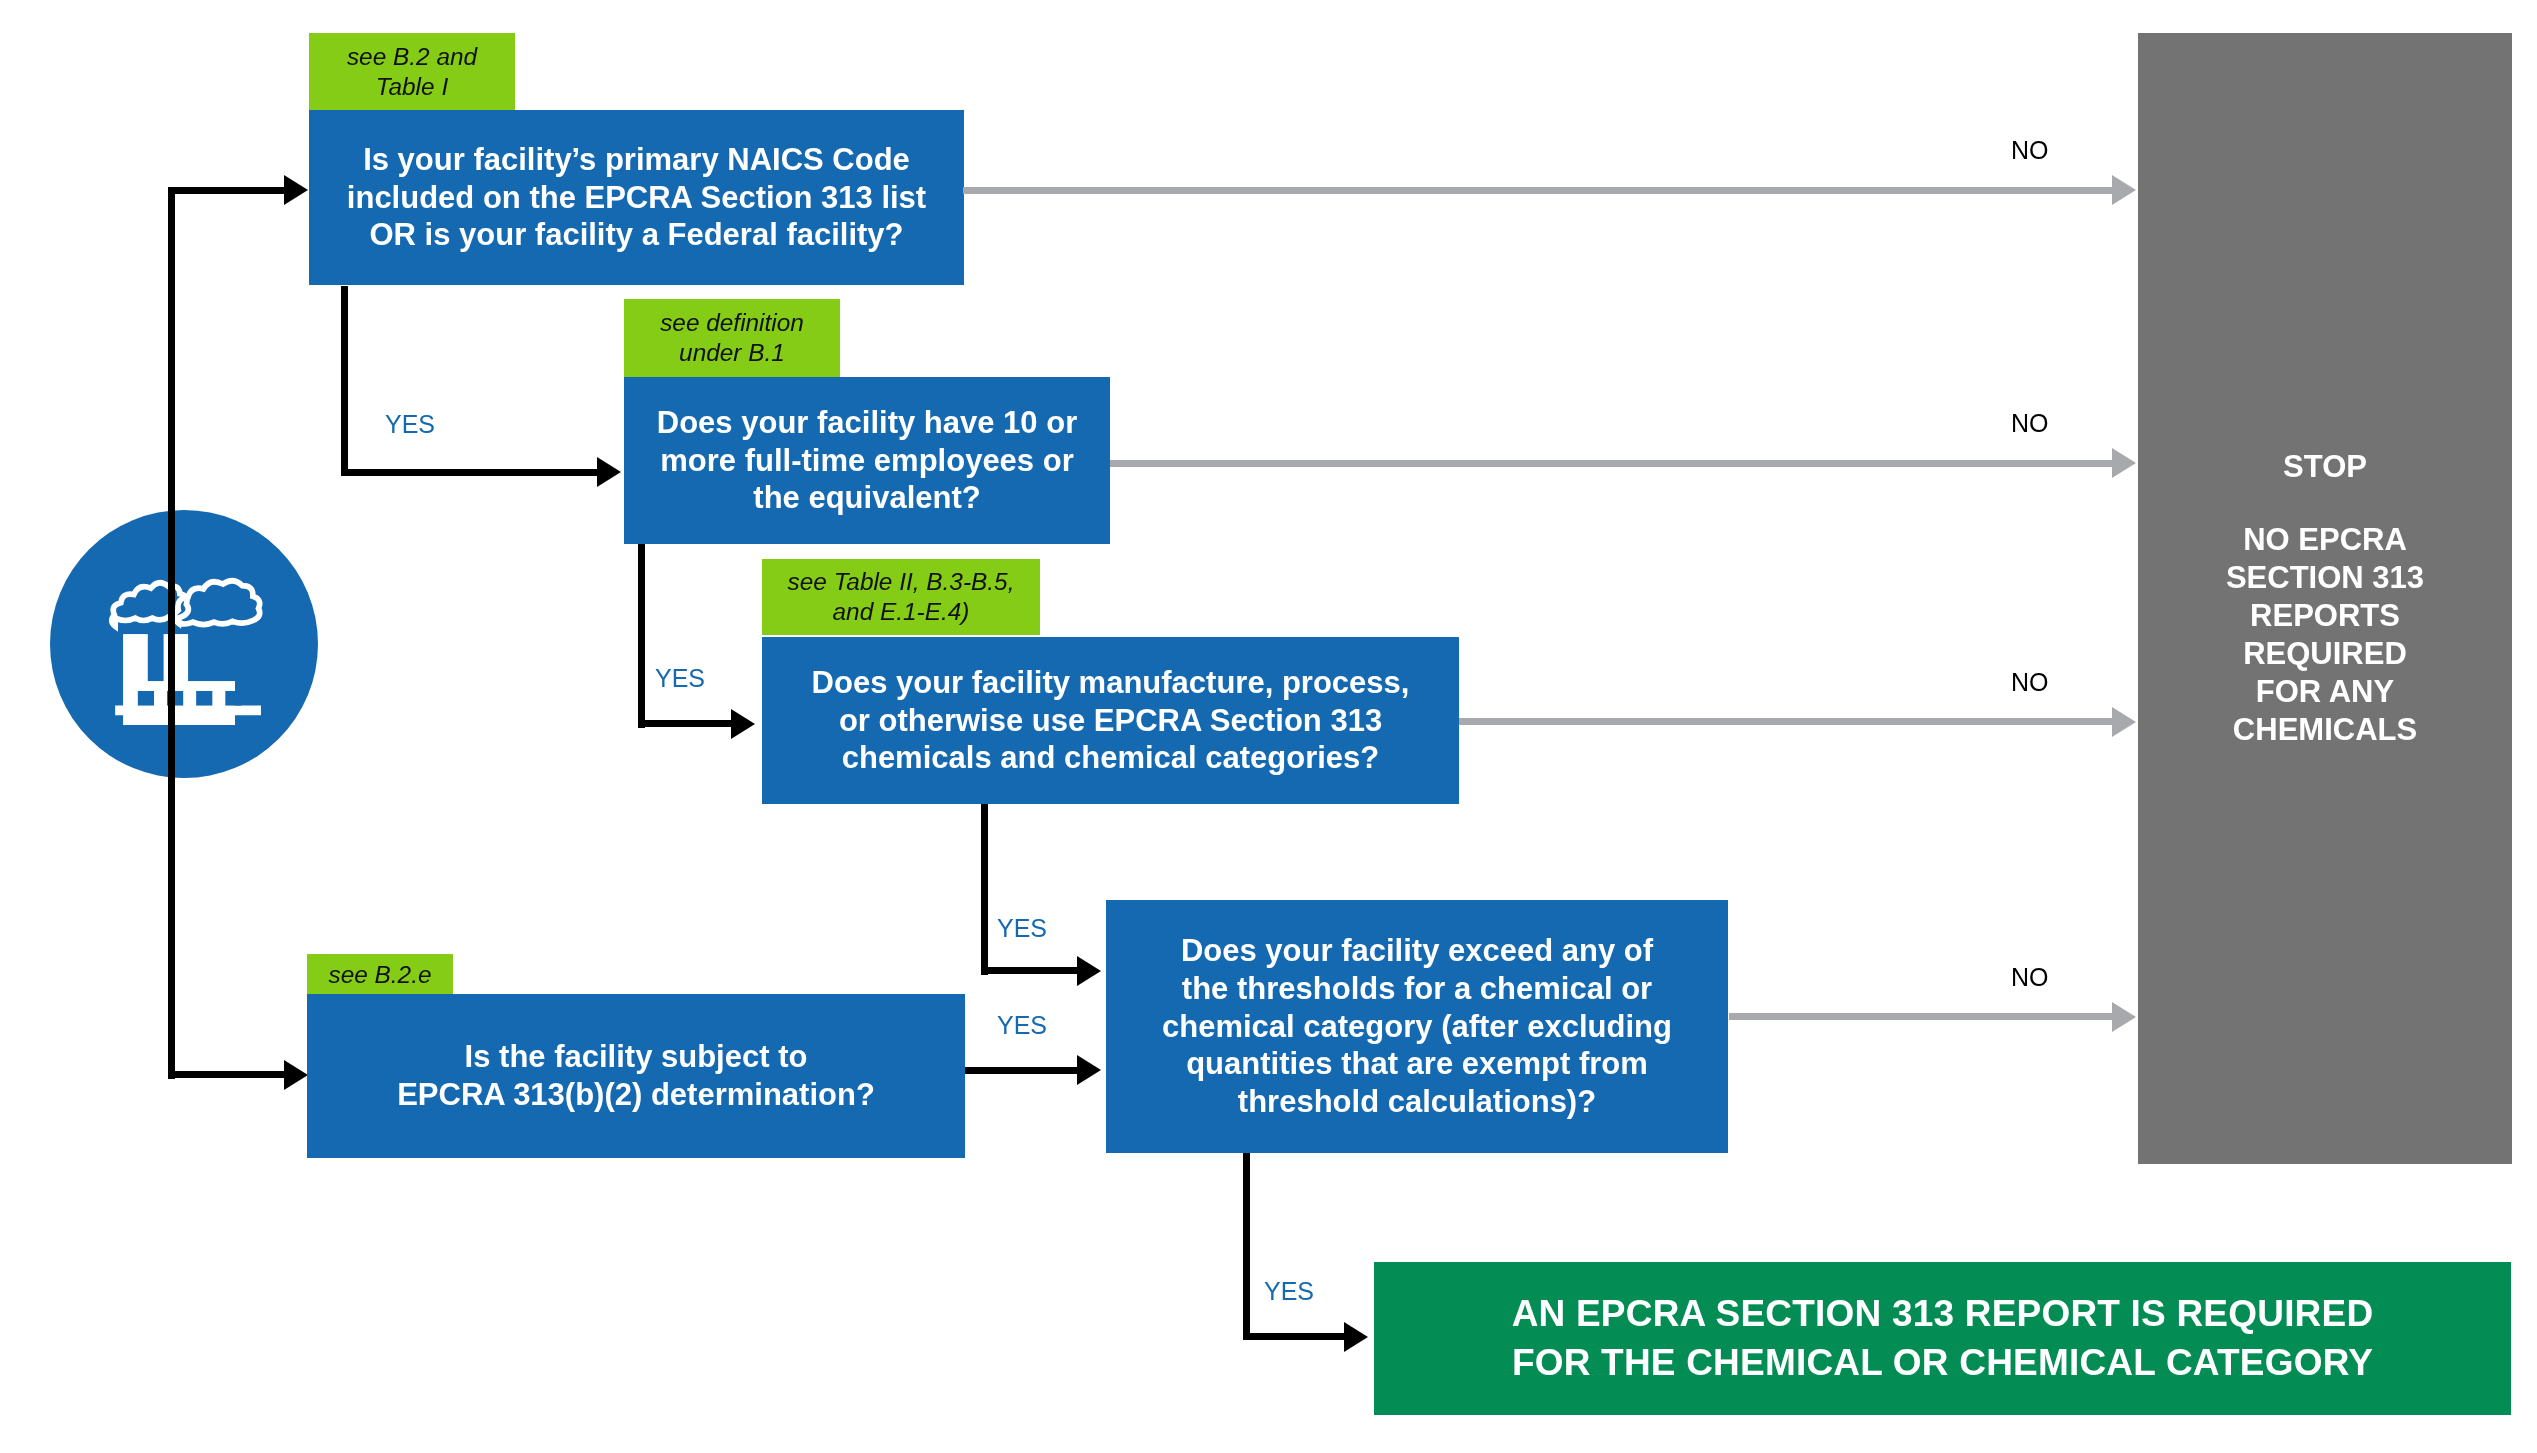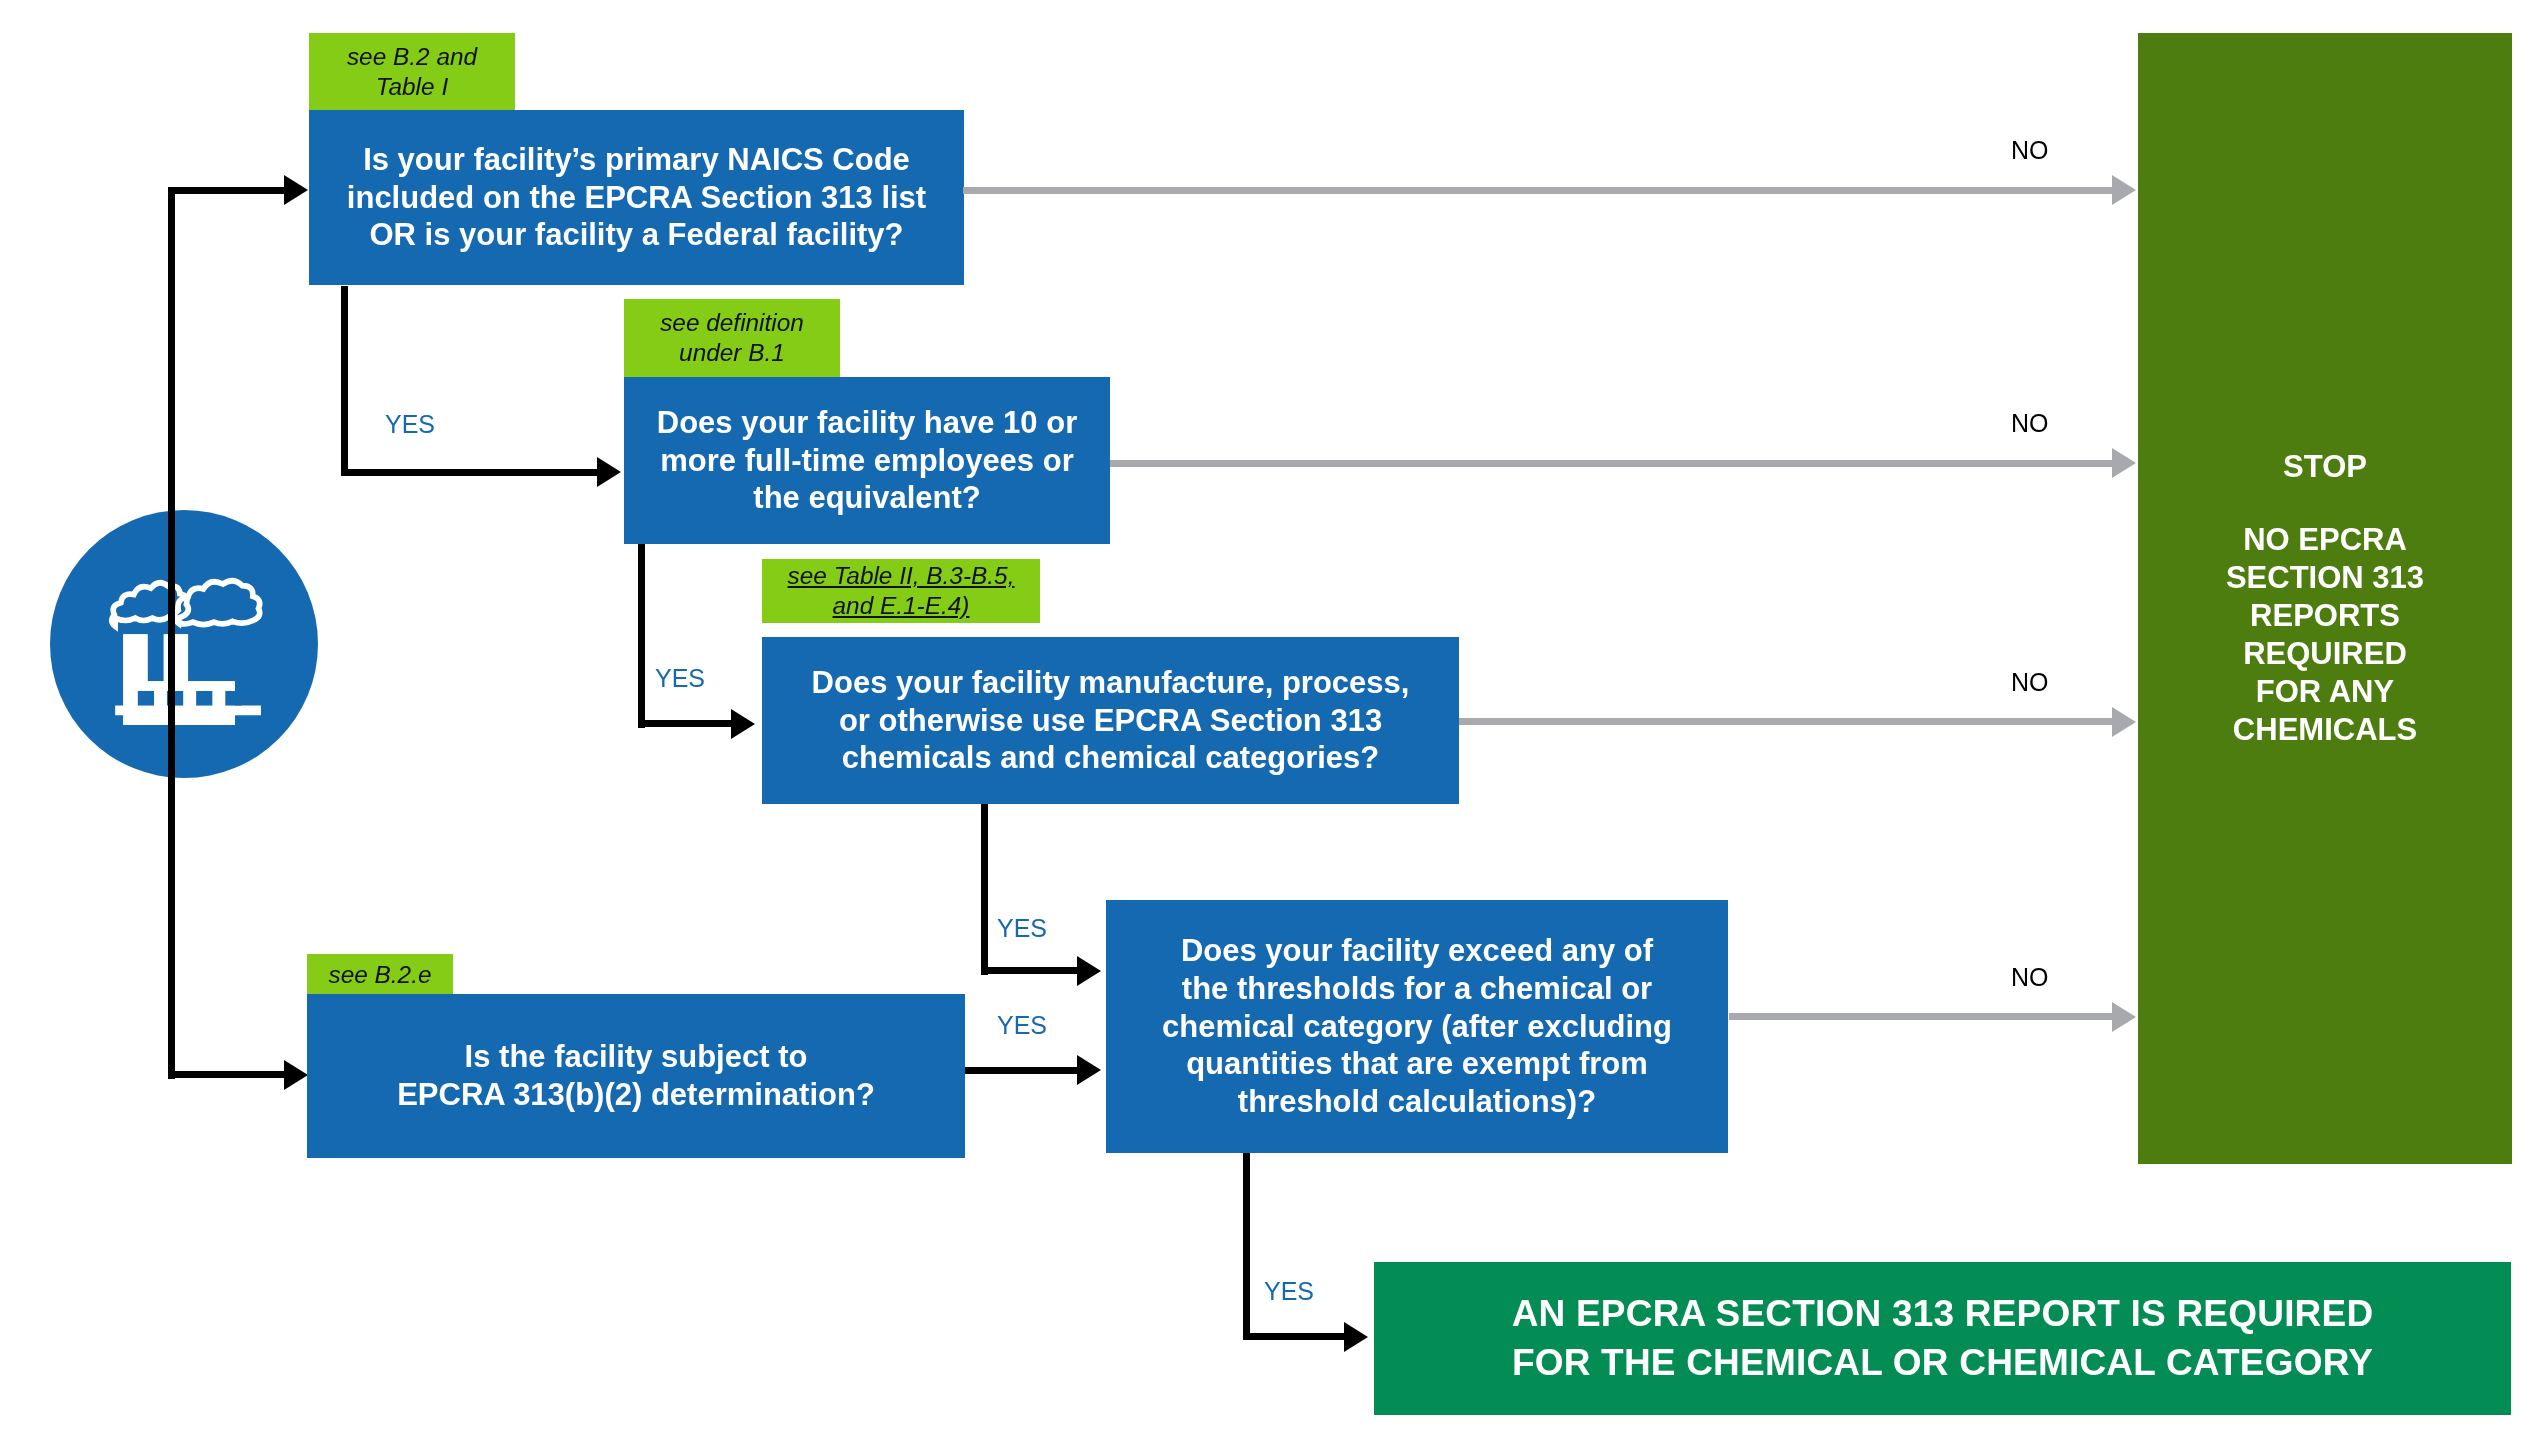--- a/index.html
+++ b/index.html
@@ -4,21 +4,21 @@
 <style>
   html,body{margin:0;padding:0;background:#ffffff;}
   body{width:2538px;height:1454px;position:relative;overflow:hidden;
        font-family:"Liberation Sans","DejaVu Sans",sans-serif;}
   #stage{position:absolute;left:0;top:0;width:2538px;height:1454px;}
 
   .box{position:absolute;box-sizing:border-box;display:flex;align-items:center;
        justify-content:center;text-align:center;color:#ffffff;font-weight:bold;
        line-height:1.22;}
   .qbox{background:#1569B0;font-size:31px;padding:8.1px 18px;}
-  .stopbox{background:#4d7c0f;font-size:31px;}
+  .stopbox{background:#737373;font-size:31px;}
   .greenbox{background:#048C55;font-size:37px;letter-spacing:0.2px;}
 
   .note{position:absolute;background:#84cc16;color:#111;font-style:italic;
         font-weight:normal;font-size:24.4px;line-height:1.22;text-align:center;
         display:flex;align-items:center;justify-content:center;
         box-sizing:border-box;padding:4.9px 9.7px;}
 
   
   .hline{position:absolute;height:7.3px;background:#000;}
   .vline{position:absolute;width:7.3px;background:#000;}
@@ -116,21 +116,21 @@
 
   <div class="hline-g" style="left:1110px;top:460px;width:1004px;"></div>
   <div class="ahead-g" style="left:2112px;top:448px;"></div>
   <div class="lbl lbl-no" style="left:2011px;top:409px;">NO</div>
 
   <div class="vline" style="left:638px;top:544px;height:184px;"></div>
   <div class="hline" style="left:638px;top:720px;width:97px;"></div>
   <div class="ahead" style="left:731px;top:709px;"></div>
   <div class="lbl lbl-yes" style="left:655px;top:664px;">YES</div>
 
-  <div class="note" style="left:762px;top:559px;width:278px;height:64px;text-decoration:underline;">
+  <div class="note" style="left:762px;top:559px;width:278px;height:76px;">
     <span>
       <span>see Table II, B.3-B.5,</span><br>
       <span>and E.1-E.4)</span>
     </span>
   </div>
 
   <div class="box qbox" style="left:762px;top:637px;width:697px;height:167px;">
     <span>
       <span>Does your facility manufacture, process,</span><br>
       <span>or otherwise use EPCRA Section 313</span><br>

